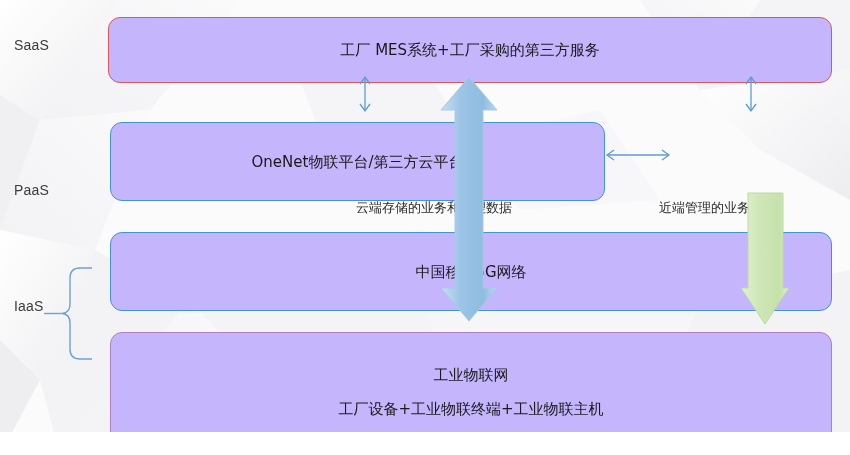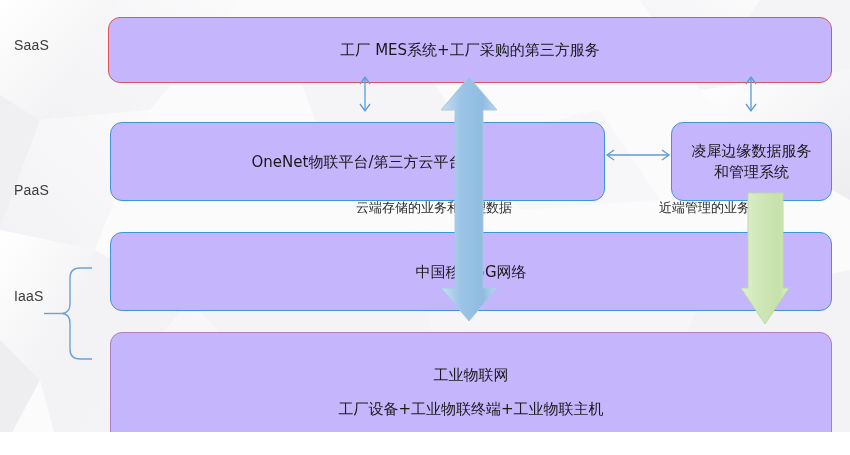--- a/index.html
+++ b/index.html
@@ -91,34 +91,30 @@
     <polygon points="850,70 850,200 760,150 700,90" fill="url(#gp1)"></polygon>
     <polygon points="420,290 560,255 700,300 640,455 470,455" fill="#f6f6f8"></polygon>
     <polygon points="700,300 850,270 850,455 640,455" fill="#f3f3f6"></polygon>
     <polygon points="190,300 420,290 560,255 420,230 250,260" fill="#f7f7f9"></polygon>
     <polygon points="300,80 420,60 470,140 330,160" fill="#f5f5f8"></polygon>
     <polygon points="470,140 600,110 660,200 520,210" fill="#f7f7f9"></polygon>
   </svg>
 
   <div class="layer-label" style="left:14px; top:37px;">SaaS</div>
   <div class="layer-label" style="left:14px; top:150px;margin-top:32px;">PaaS</div>
-  <div class="layer-label" style="left:14px; top:288px;">IaaS</div>
+  <div class="layer-label" style="left:14px; top:298px;">IaaS</div>
 
   <div class="rbox saas" style="left:108px; top:8px; width:724px; height:66px;">
     <div class="box-text" style="top:22px;">工厂 MES系统+工厂采购的第三方服务</div>
   </div>
 
   <div class="rbox blue" style="left:110px; top:113px; width:495px; height:79px;">
     <div class="box-text" style="top:29px;">OneNet物联平台/第三方云平台</div>
   </div>
 
-  <div class="rbox blue" style="left:671px; top:113px; width:161px; height:79px;">
-    <div class="box-text" style="top:18px;">凌犀边缘数据服务
-和管理系统</div>
-  </div>
 
   <div class="rbox blue" style="left:110px; top:223px; width:722px; height:79px;">
     <div class="box-text" style="top:29px;">中国移动5G网络</div>
   </div>
 
   <div class="rbox purple" style="left:110px; top:323px; width:722px; height:117px;">
     <div class="box-text" style="top:66px;">工厂设备+工业物联终端+工业物联主机</div>
     <div class="box-text" style="top:32px;">工业物联网</div>
   </div>
 

